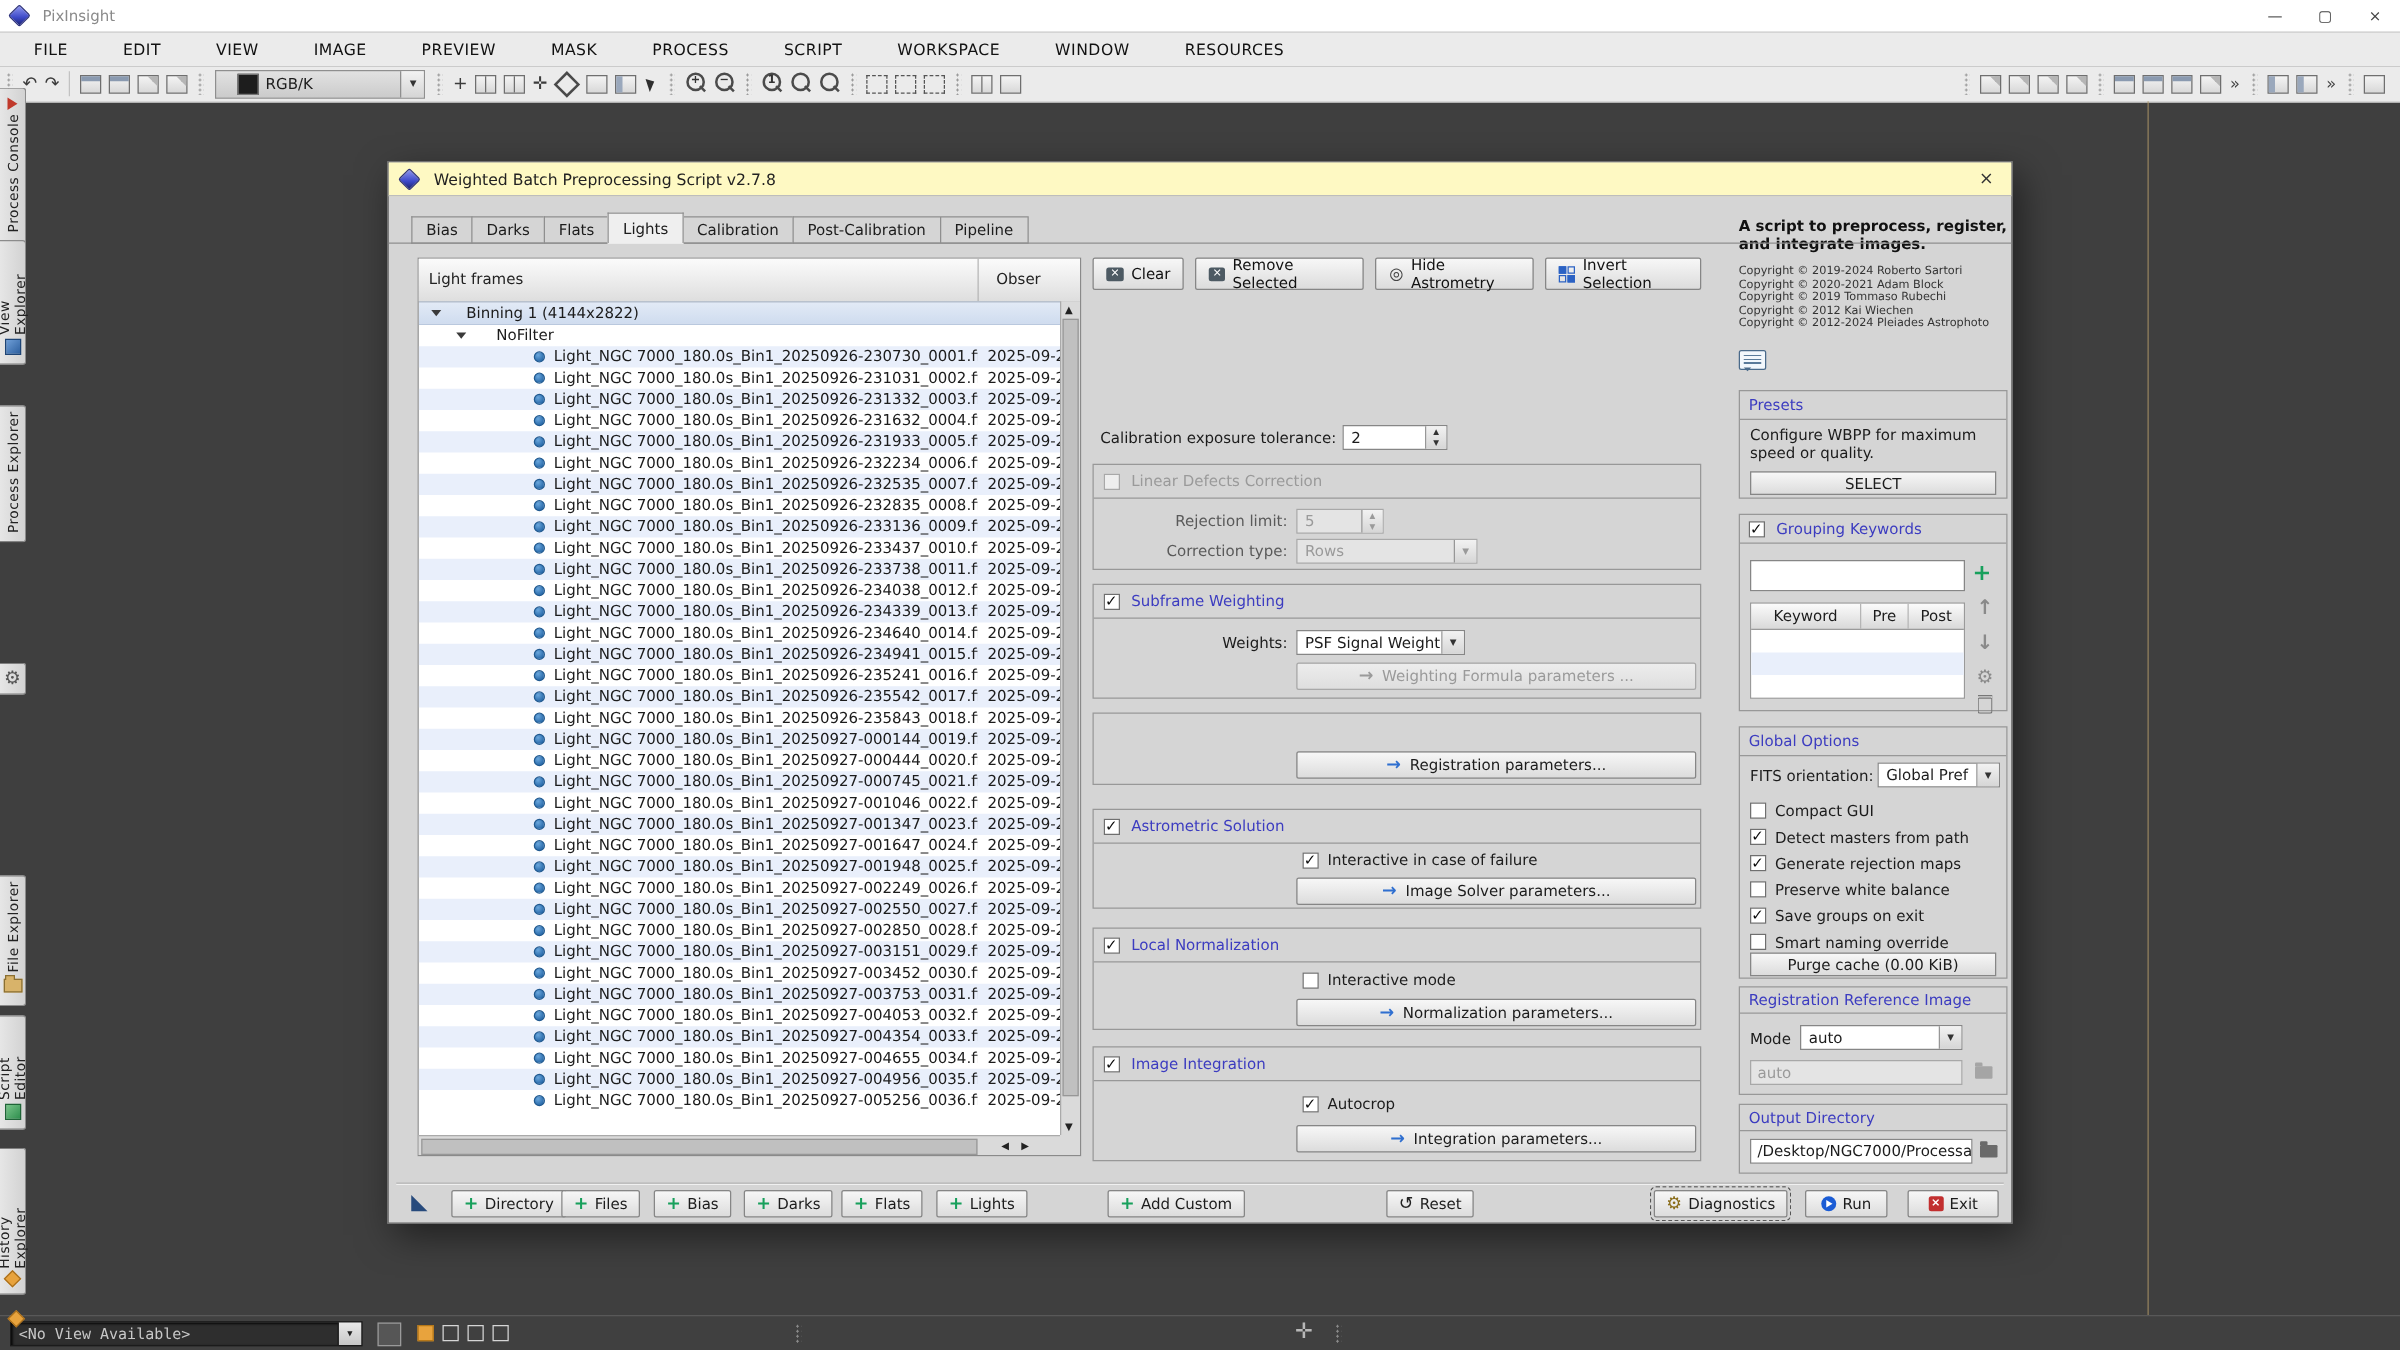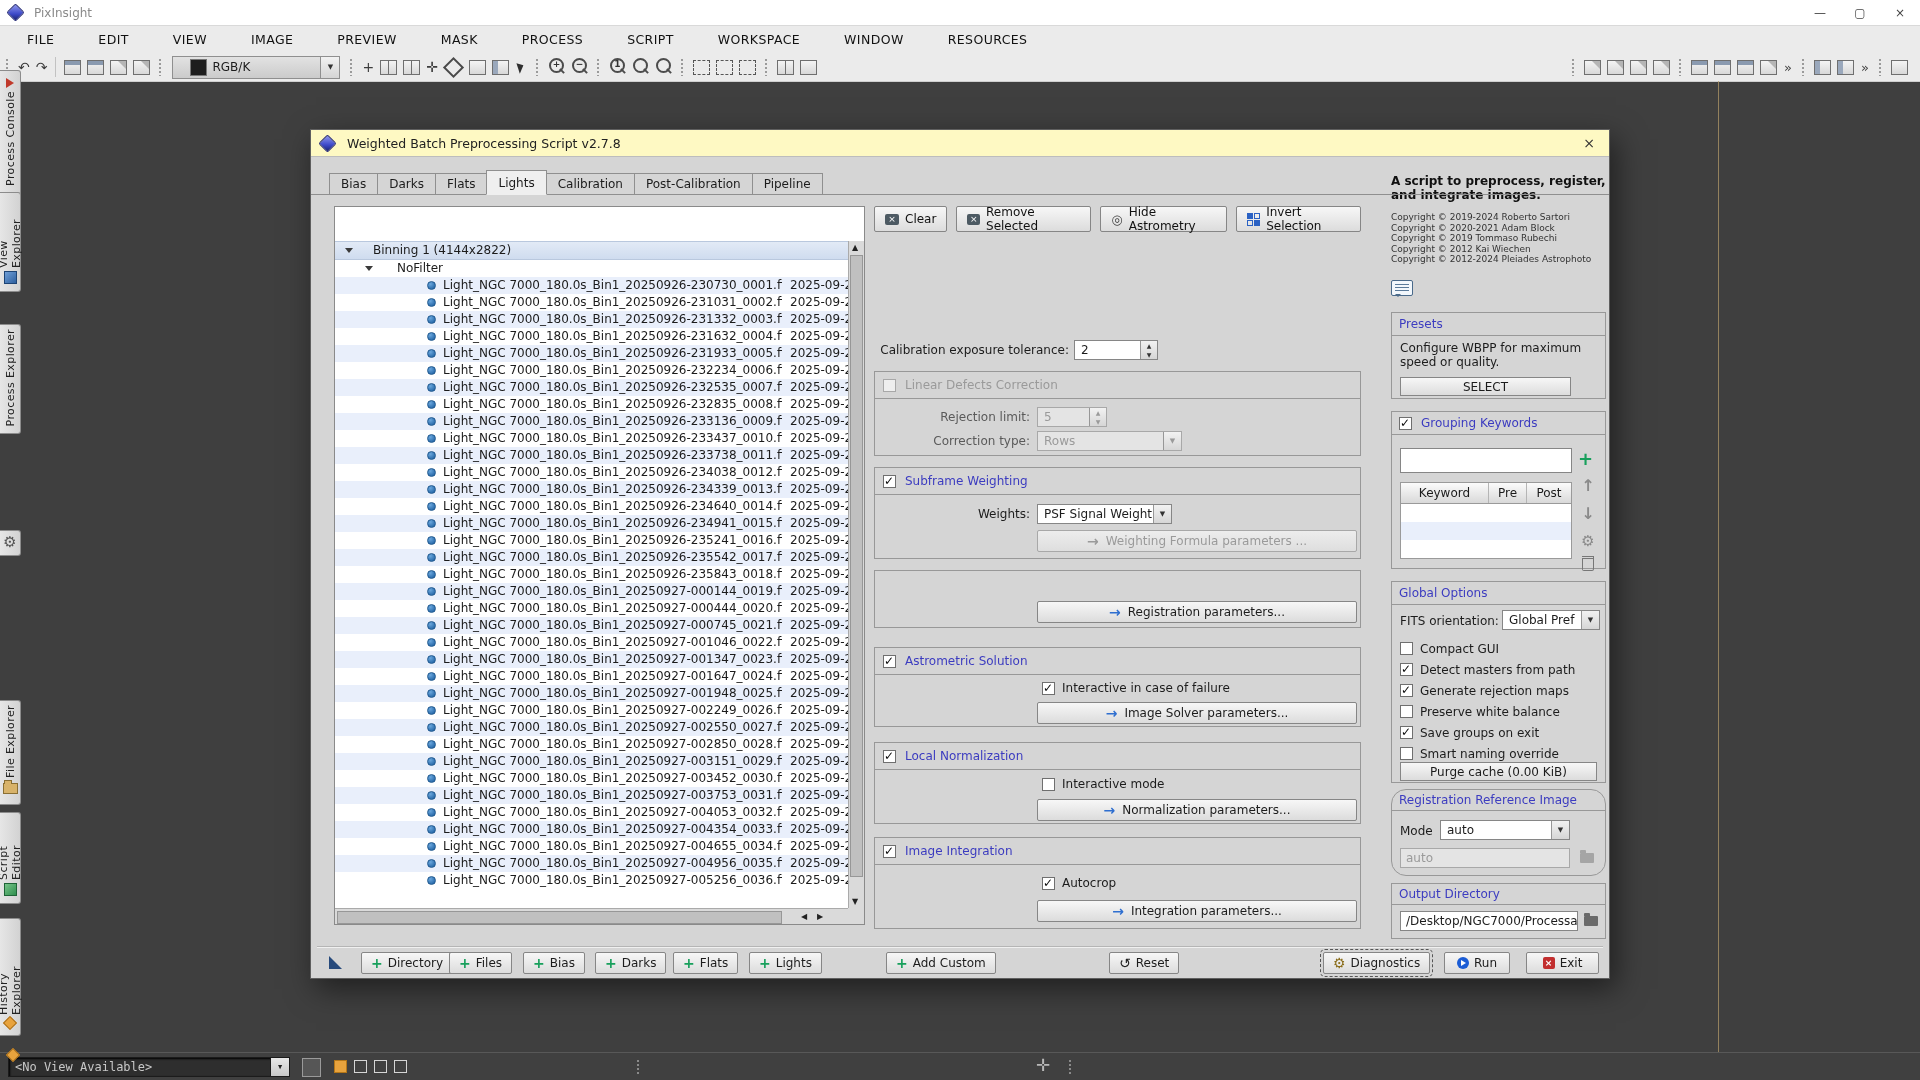--- a/index.html
+++ b/index.html
@@ -155,21 +155,21 @@
   .sidebar{position:absolute;left:1080px;top:0;width:215px;height:850px;}
   .desc{position:absolute;left:0;top:44px;width:215px;font-weight:bold;font-size:12px;line-height:14px;color:#111;}
   .copyrights{position:absolute;left:0;top:82px;width:215px;font-size:9px;line-height:10.5px;color:#333;}
   .comment-ico{position:absolute;left:0;top:150px;width:20px;height:14px;border:1px solid #4a6a8a;background:#f2f7fc;border-radius:2px;}
   .comment-ico .lines{position:absolute;left:3px;right:3px;top:3px;height:8px;
       background:repeating-linear-gradient(#5a7a9a 0 1px,transparent 1px 3px);}
   .comment-ico::after{content:"";position:absolute;left:3px;bottom:-5px;border:3px solid transparent;border-top-color:#4a6a8a;}
   .sgroup{position:absolute;left:0;width:215px;border:1px solid #989898;box-sizing:border-box;}
   .sghead{position:absolute;left:0;top:0;right:0;height:22px;border-bottom:1px solid #989898;display:flex;align-items:center;padding-left:7px;}
   .sghead .gtitle{color:#3c3cc0;}
-  .selectbtn{position:absolute;left:8px;top:64px;width:171px;height:19px;display:flex;align-items:center;justify-content:center;
+  .selectbtn{position:absolute;left:8px;top:64px;width:197px;height:19px;display:flex;align-items:center;justify-content:center;
         background:linear-gradient(#f7f7f7,#dcdcdc);border:1px solid #868686;font-size:12px;box-sizing:border-box;}
   .kw-input{position:absolute;left:8px;top:36px;width:172px;height:25px;background:#fff;border:1px solid #868686;box-sizing:border-box;}
   .kw-plus{position:absolute;left:186px;top:38px;color:#18a05c;font-size:18px;font-weight:bold;line-height:1;}
   .kw-table{position:absolute;left:8px;top:70px;width:172px;border:1px solid #9a9a9a;box-sizing:border-box;}
   .kw-th{display:flex;height:20px;background:linear-gradient(#fbfbfb,#d9d9d9);border-bottom:1px solid #9a9a9a;}
   .kw-th span{display:flex;align-items:center;justify-content:center;font-size:12px;border-right:1px solid #b5b5b5;box-sizing:border-box;}
   .kw-th span:last-child{border-right:none;}
   .kw-body{height:54px;background:#fff;}
   .kw-body .r{height:18px;}
   .kw-body .r:nth-child(2){background:#e9effb;}
@@ -336,20 +336,25 @@
       <span class="tab">Darks</span>
       <span class="tab">Flats</span>
       <span class="tab active">Lights</span>
       <span class="tab">Calibration</span>
       <span class="tab">Post-Calibration</span>
       <span class="tab">Pipeline</span>
     </div>
     <div class="pane-line"></div>
 
     <div class="tree">
+      <div class="tree-head">
+        <span class="c1">Light frames</span>
+        <span class="divider"></span>
+        <span class="c2">Obser</span>
+      </div>
       <div class="tree-body">
         <div class="trow binning">
           <span class="exp" style="left:10px;"></span>
           <span class="lbl" style="left:38px;">Binning 1 (4144x2822)</span>
         </div>
         <div class="trow">
           <span class="exp" style="left:30px;"></span>
           <span class="lbl" style="left:62px;">NoFilter</span>
         </div>
         <div class="tree-files">
@@ -785,21 +790,21 @@
             </div>
 
             <div class="optrow" style="position:relative;left:8px;height:21px;">
               <span class="cb"></span>
               <span>Smart naming override</span>
             </div>
           </div>
         <span class="purgebtn">Purge cache (0.00 KiB)</span>
       </div>
 
-      <div class="sgroup" style="top:659px;height:87px;border-radius:15px;">
+      <div class="sgroup" style="top:659px;height:87px;">
         <div class="sghead" style="height:20px;">
           <span class="gtitle">Registration Reference Image</span>
         </div>
         <span class="rowlab" style="left:8px;top:34px;">Mode</span>
         <span class="dd" style="left:48px;top:30px;width:130px;">
           <span class="val">auto</span>
           <span class="ddarrow">▼</span>
         </span>
         <span class="field disabled" style="left:8px;top:58px;width:170px;">auto</span>
         <span class="folder-ico dim" style="left:188px;top:63px;"></span>

